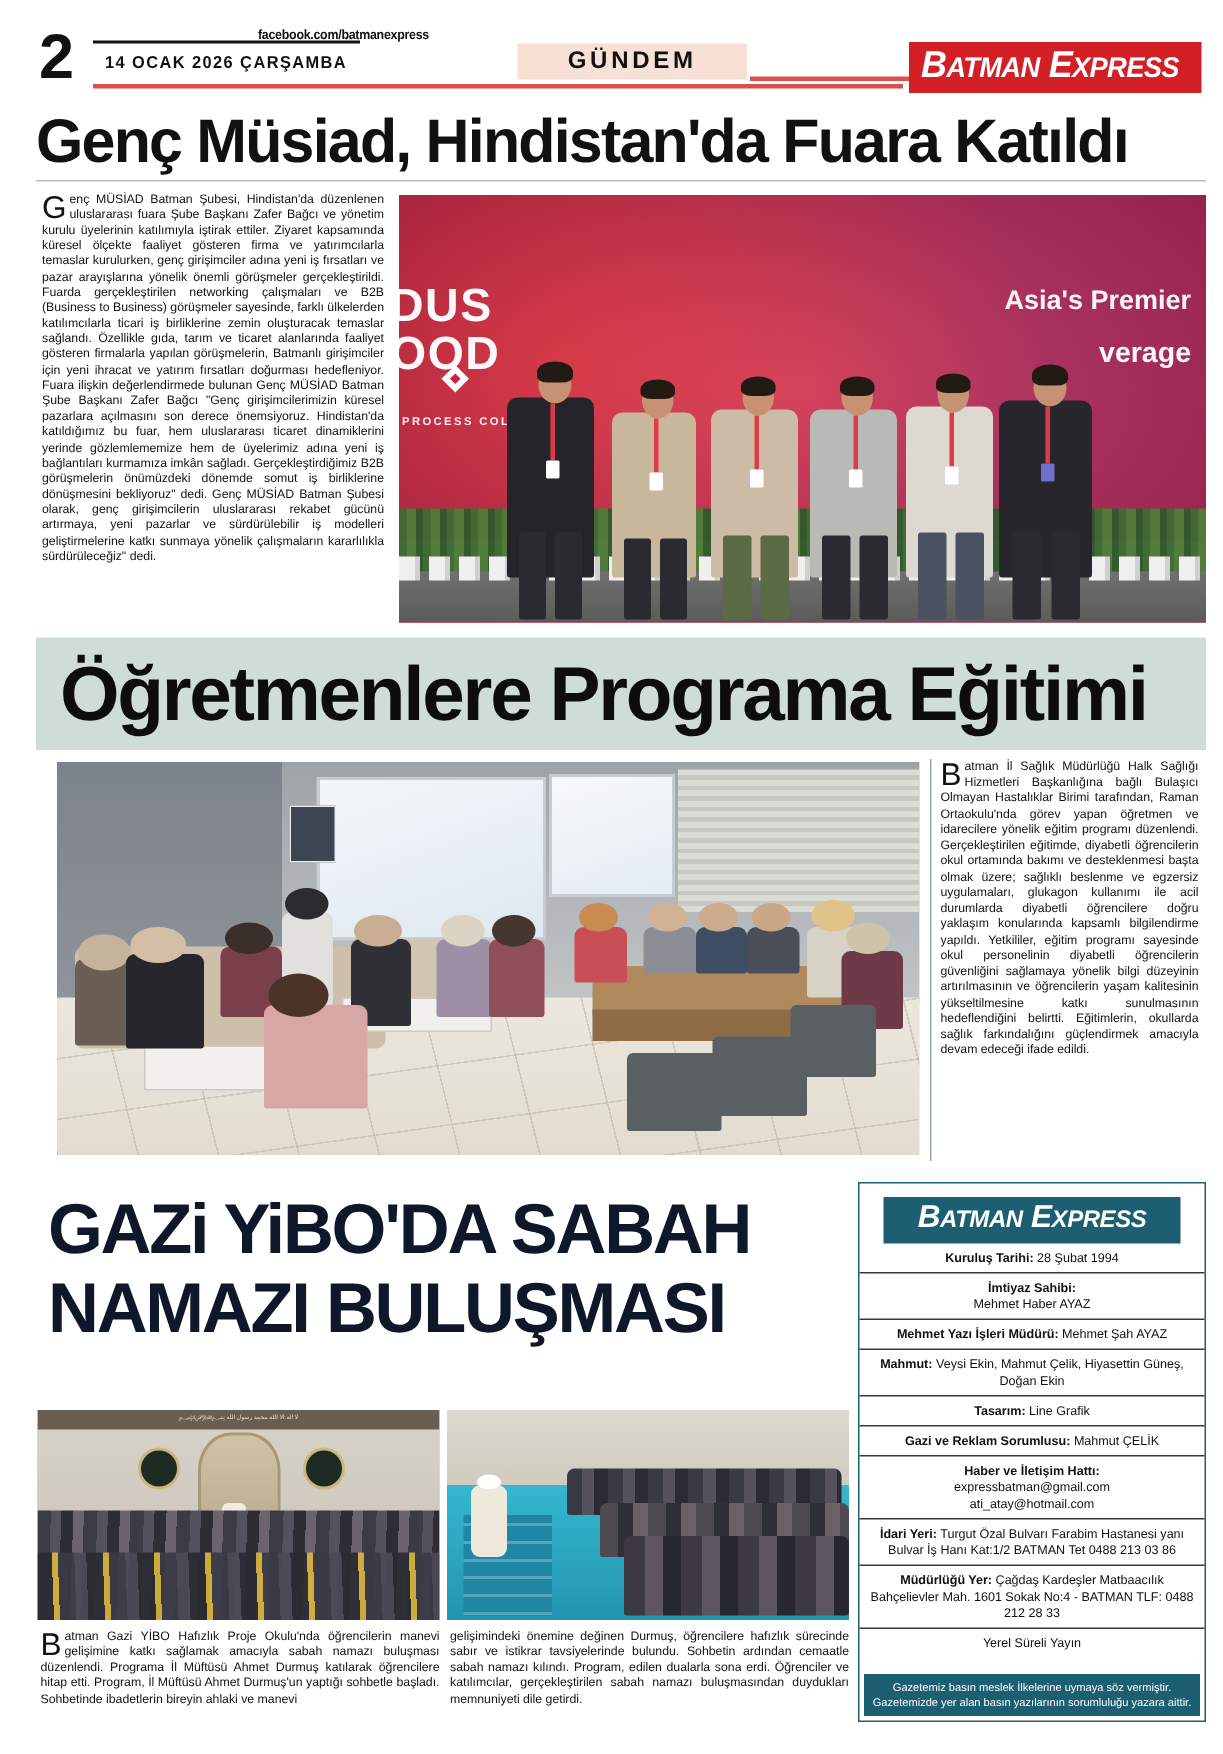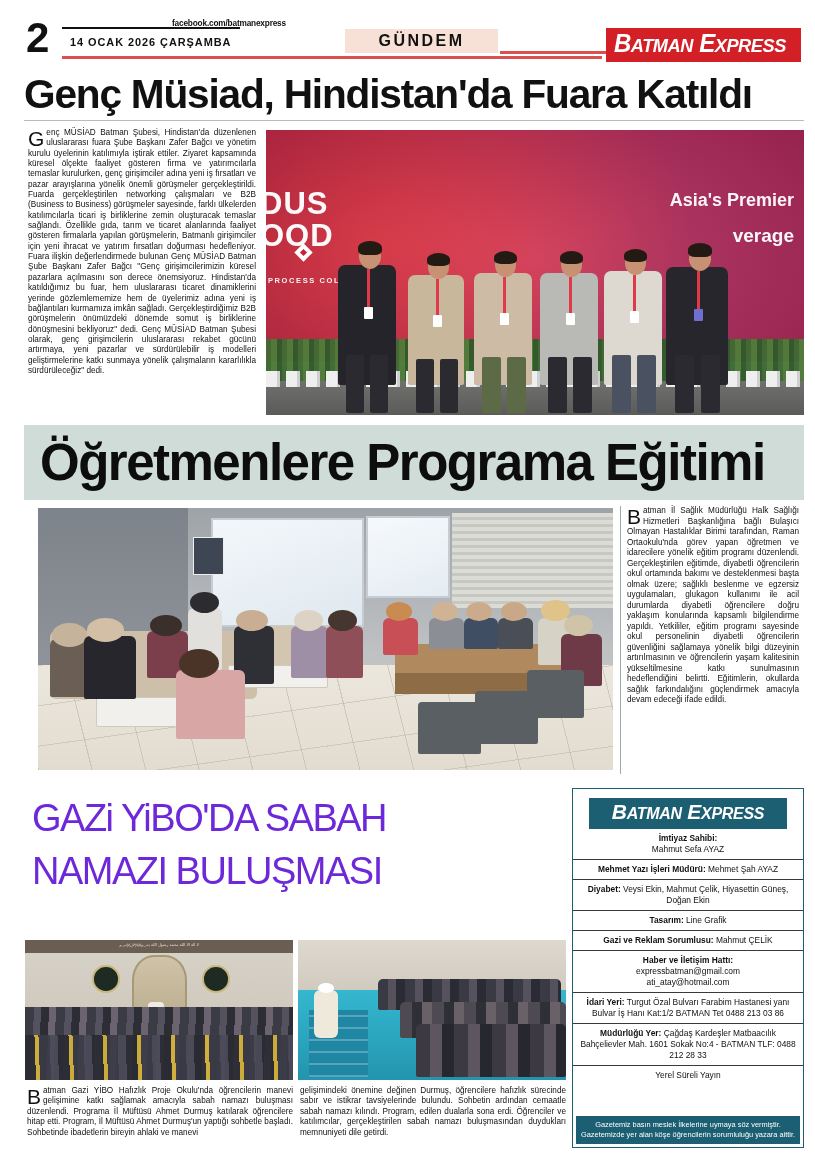--- a/index.html
+++ b/index.html
@@ -152,22 +152,22 @@
   .p2-desk{position:absolute;left:62%;top:52%;width:32%;height:13%;background:#b08a5e;border-radius:2px;}
   .p2-desk2{position:absolute;left:62%;top:63%;width:30%;height:8%;background:#8d6c46;}
   .p2-chair{position:absolute;background:#5a5f63;border-radius:4px 4px 2px 2px;}
   .p2-p{position:absolute;border-radius:6px 6px 2px 2px;}
   .p2-h{position:absolute;border-radius:50%;}
   .p2-portrait{position:absolute;left:27%;top:11%;width:5%;height:14%;background:#3d4652;border:1px solid #eee;}
 
   
   .a3-headline{
     position:absolute;left:32px;top:792px;width:540px;
-    font-size:38px;font-weight:normal;line-height:53px;
-    letter-spacing:-1.5px;color:#6d28d9;
+    font-size:47px;font-weight:bold;line-height:53px;
+    letter-spacing:-1.5px;color:#0f172a;
   }
   .a3-headline .l2{display:block;}
   .a3-photo1{position:absolute;left:25px;top:940px;width:268px;height:140px;overflow:hidden;background:#b7b0c9;}
   .a3-photo2{position:absolute;left:298px;top:940px;width:268px;height:140px;overflow:hidden;background:#7fc6d6;}
   .a3-body1{position:absolute;left:27px;top:1086px;width:266px;font-size:8.2px;line-height:10.4px;text-align:justify;}
   .a3-body2{position:absolute;left:300px;top:1086px;width:266px;font-size:8.2px;line-height:10.4px;text-align:justify;}
   .a3-body1 p,.a3-body2 p{margin:0;}
 
   
   .m-wall{position:absolute;left:0;top:0;width:100%;height:52%;background:linear-gradient(180deg,#d8d3c9 0%,#cfc9be 100%);}
@@ -402,38 +402,39 @@
   </div>
   <div class="a3-body2">
     <p><span>gelişimindeki önemine değinen Durmuş, öğrencilere hafızlık sürecinde sabır ve istikrar tavsiyelerinde bulundu. Sohbetin ardından cemaatle sabah namazı kılındı. Program, edilen dualarla sona erdi. Öğrenciler ve katılımcılar, gerçekleştirilen sabah namazı buluşmasından duydukları memnuniyeti dile getirdi.</span></p>
   </div>
 
   <div class="imprint">
     <div class="imp-logo">
       <span><span>B</span><span class="sm">ATMAN</span><span>&nbsp;</span><span>E</span><span class="sm">XPRESS</span></span>
     </div>
     <div id="imprint-rows">
+        <div class="imp-row"><b>Kuruluş Tarihi:</b><span> 28 Şubat 1994</span></div>
         <div class="imp-row">
           <div><b>İmtiyaz Sahibi:</b></div>
-          <div>Mahmut Sefa AYAZ</div>
+          <div>Mehmet Haber AYAZ</div>
         </div>
         <div class="imp-row"><b>Mehmet Yazı İşleri Müdürü:</b><span> Mehmet Şah AYAZ</span></div>
-        <div class="imp-row"><b>Diyabet:</b><span> Veysi Ekin, Mahmut Çelik, Hiyasettin Güneş, Doğan Ekin</span></div>
+        <div class="imp-row"><b>Mahmut:</b><span> Veysi Ekin, Mahmut Çelik, Hiyasettin Güneş, Doğan Ekin</span></div>
         <div class="imp-row"><b>Tasarım:</b><span> Line Grafik</span></div>
         <div class="imp-row"><b>Gazi ve Reklam Sorumlusu:</b><span> Mahmut ÇELİK</span></div>
         <div class="imp-row">
           <div><b>Haber ve İletişim Hattı:</b></div>
           <div>expressbatman@gmail.com</div>
           <div>ati_atay@hotmail.com</div>
         </div>
         <div class="imp-row"><b>İdari Yeri:</b><span> Turgut Özal Bulvarı Farabim Hastanesi yanı Bulvar İş Hanı Kat:1/2 BATMAN Tet 0488 213 03 86</span></div>
         <div class="imp-row"><b>Müdürlüğü Yer:</b><span> Çağdaş Kardeşler Matbaacılık Bahçelievler Mah. 1601 Sokak No:4  -  BATMAN TLF: 0488 212 28 33</span></div>
         <div class="imp-row">
           <div>Yerel Süreli Yayın</div>
         </div>
       </div>
     <div class="imp-foot">
       <div>Gazetemiz basın meslek İlkelerine uymaya söz vermiştir.</div>
-      <div>Gazetemizde yer alan köşe öğrencilerin sorumluluğu yazara aittir.</div>
+      <div>Gazetemizde yer alan basın yazılarının sorumluluğu yazara aittir.</div>
     </div>
   </div>
 
 </div>
 
 </body></html>

